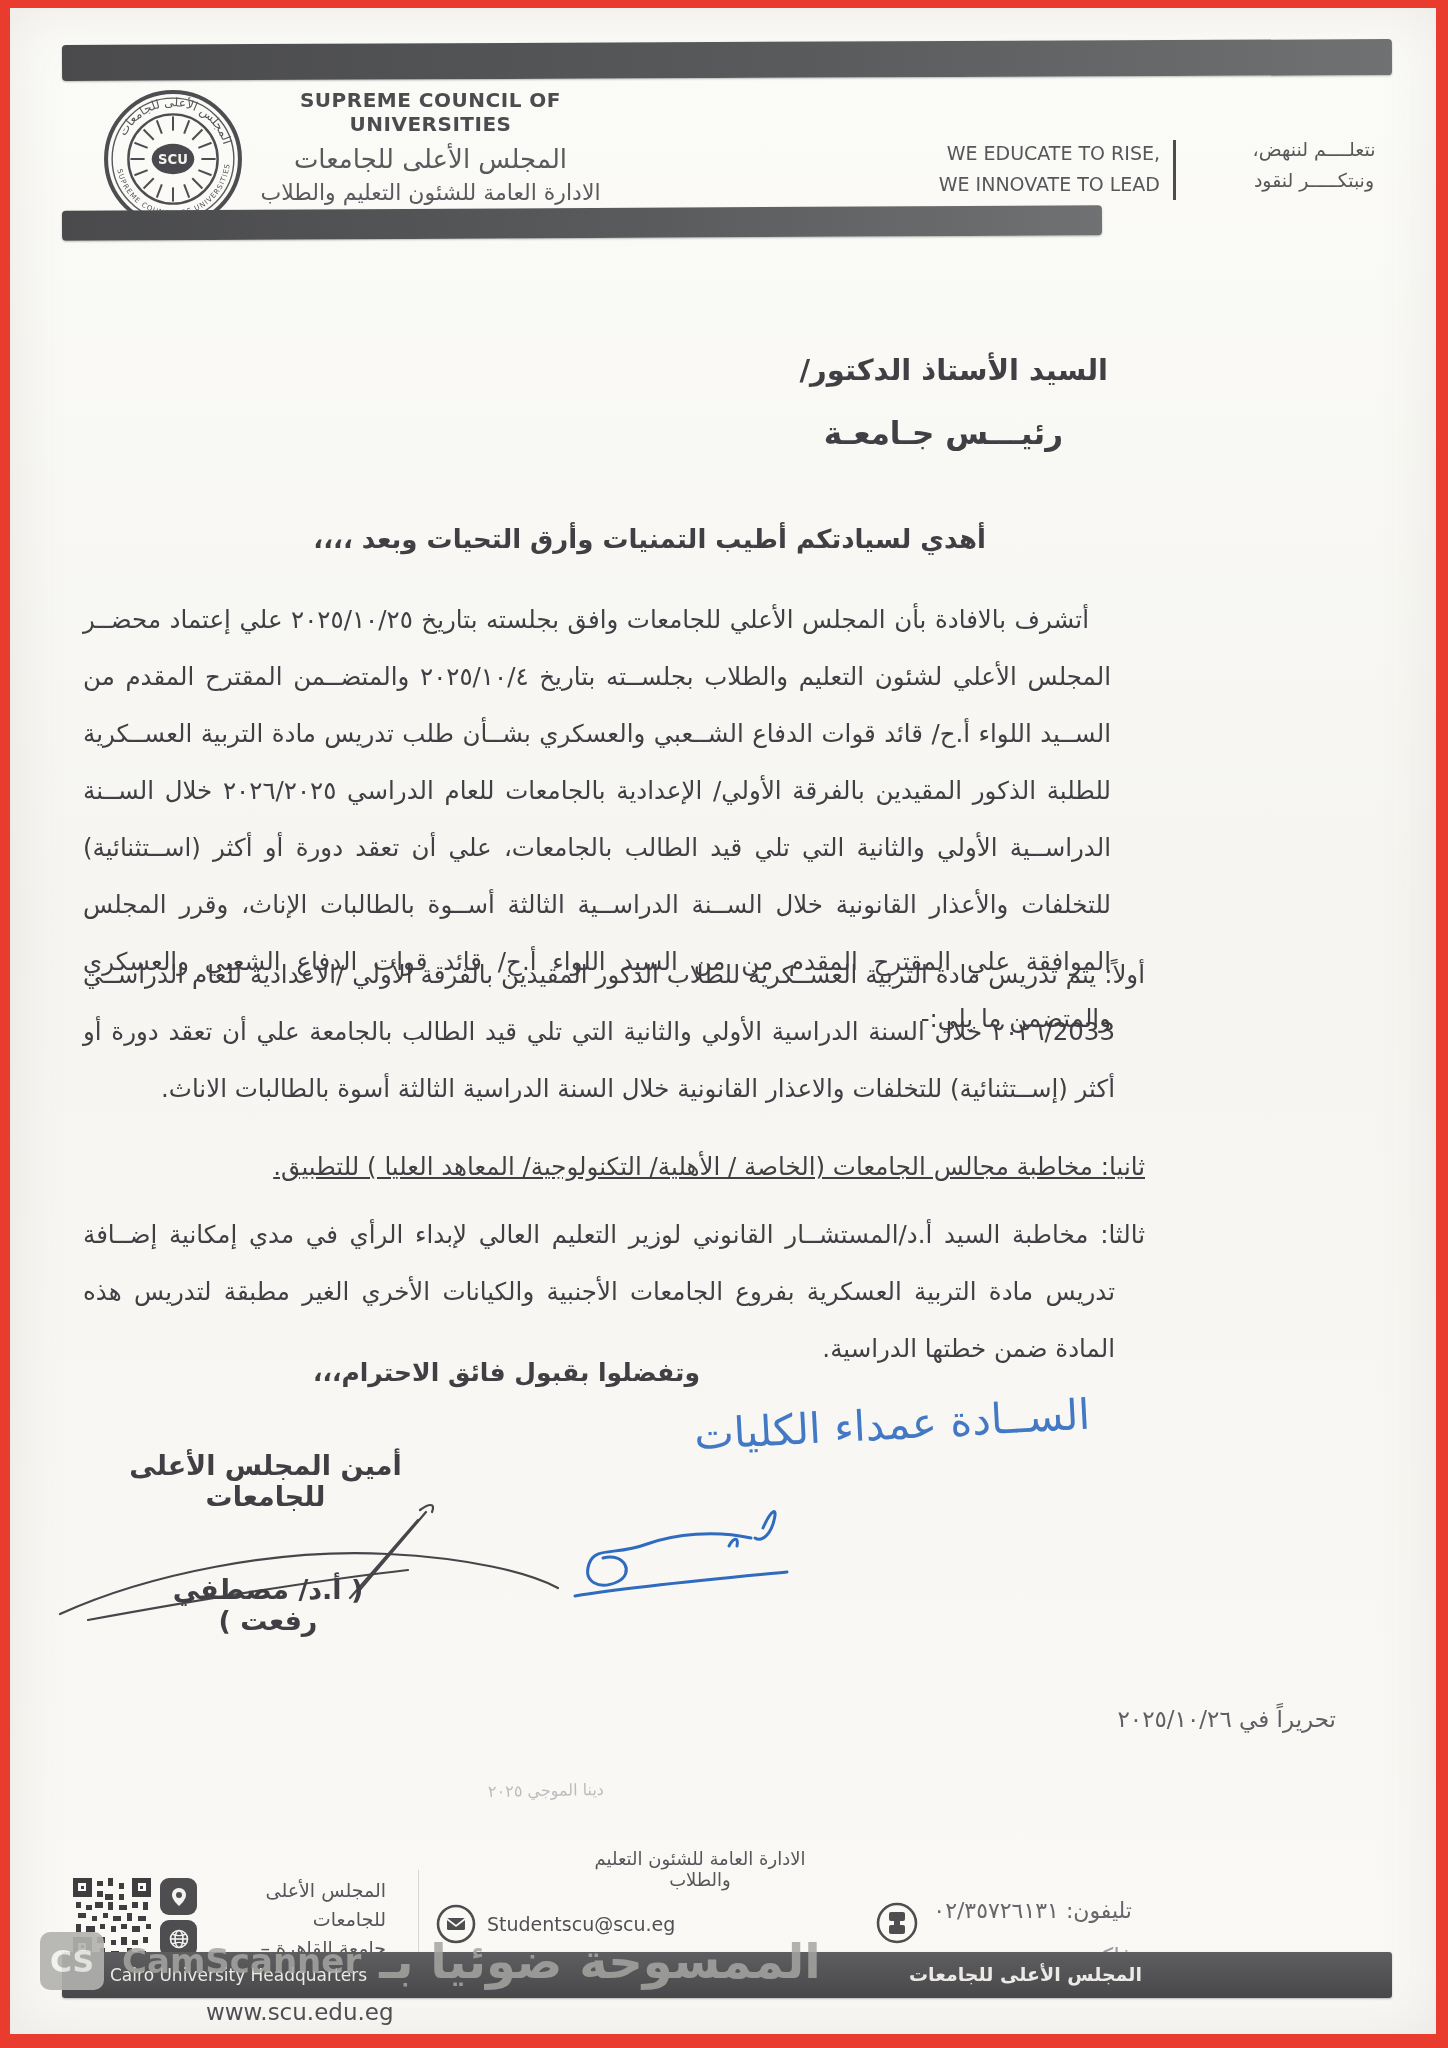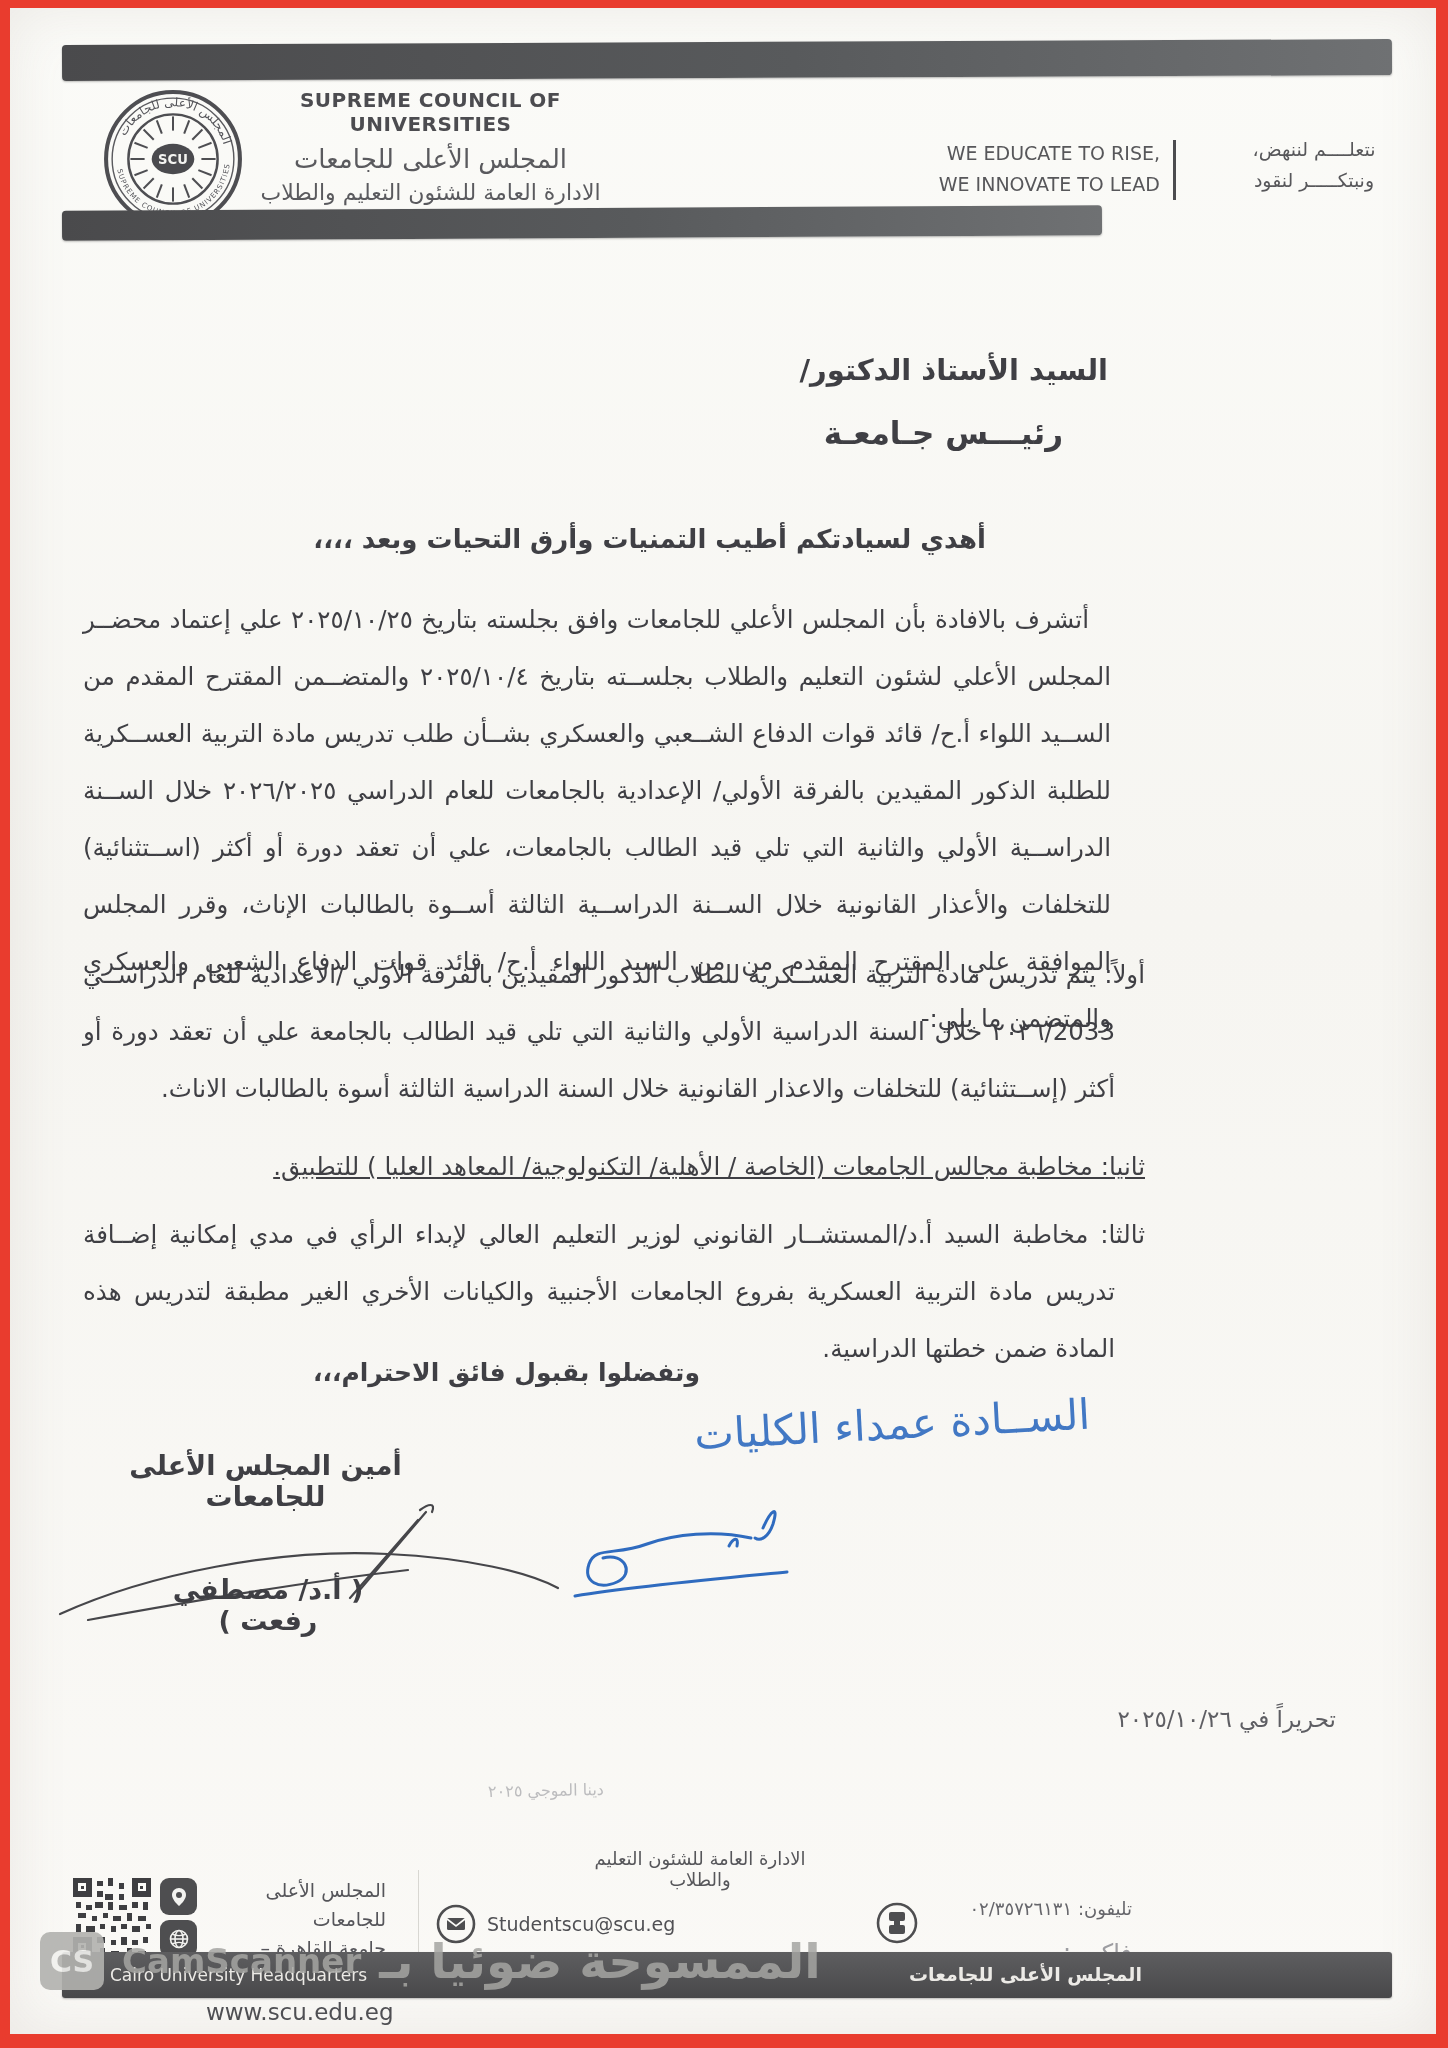--- a/index.html
+++ b/index.html
@@ -241,21 +241,21 @@
 
   <div class="abs" style="left:865px;top:1893px;">
     <svg width="44" height="44" viewBox="0 0 44 44">
         <circle cx="22" cy="22" r="19" fill="none" stroke="#4e4e50" stroke-width="2.6"></circle>
         <rect x="14" y="11" width="16" height="9" rx="2" fill="#4e4e50"></rect>
         <rect x="14" y="24" width="16" height="9" rx="2" fill="#4e4e50"></rect>
         <rect x="19" y="19" width="6" height="6" fill="#4e4e50"></rect>
       </svg>
   </div>
   <div class="abs ar" style="left:912px;top:1890px;width:210px;text-align:right;">
-    <div style="font-size:18px;color:#66666b;">تليفون: ٠٢/٣٥٧٢٦١٣١</div>
+    <div style="font-size:22px;color:#66666b;">تليفون: ٠٢/٣٥٧٢٦١٣١</div>
     <div style="font-size:24px;color:#9d9da1;margin-top:20px;">فاكس: ٠٢/٣٥٧٢٦١٣١</div>
   </div>
 
   <div class="abs band" style="left:52px;top:1944px;width:1330px;height:46px;border-radius:3px;background:linear-gradient(180deg,#5e5e60,#48484a);">
     <span class="bar-text" style="position:absolute;left:48px;top:13px;font-size:17px;">Cairo University Headquarters</span>
     <span class="bar-text ar bold" style="position:absolute;right:250px;top:11px;font-size:19px;">المجلس الأعلى للجامعات</span>
   </div>
 
   <div class="abs" style="left:30px;top:1924px;display:flex;align-items:center;gap:18px;">
     <span style="width:64px;height:58px;border-radius:10px;background:#b2b2af;display:flex;align-items:center;justify-content:center;

